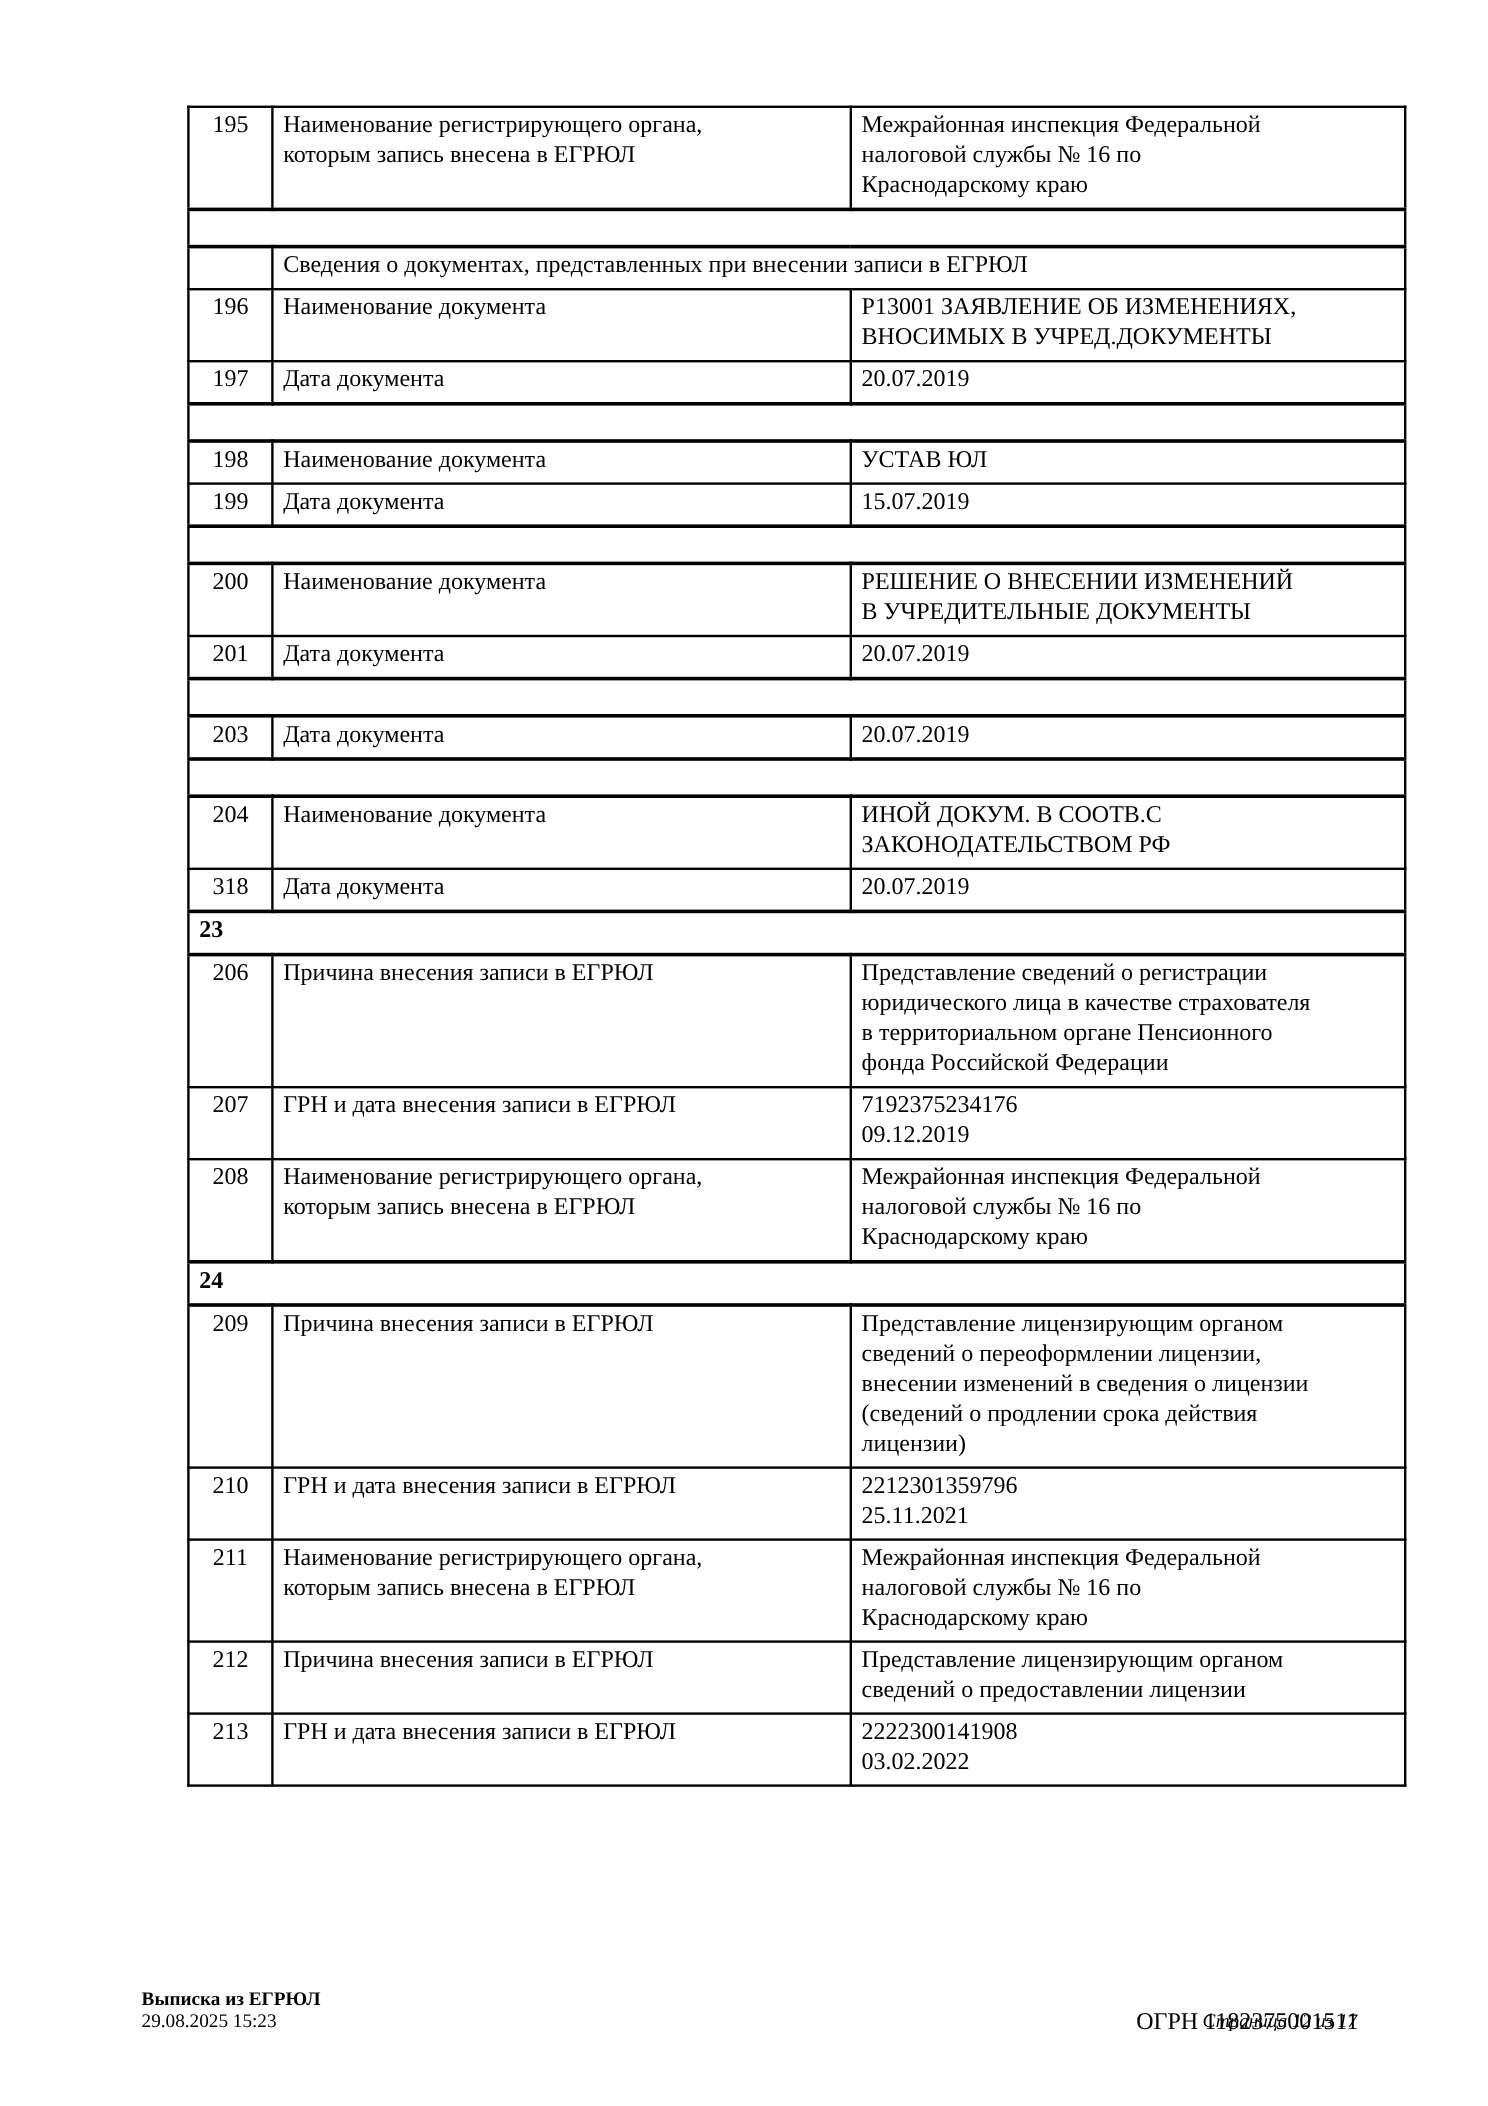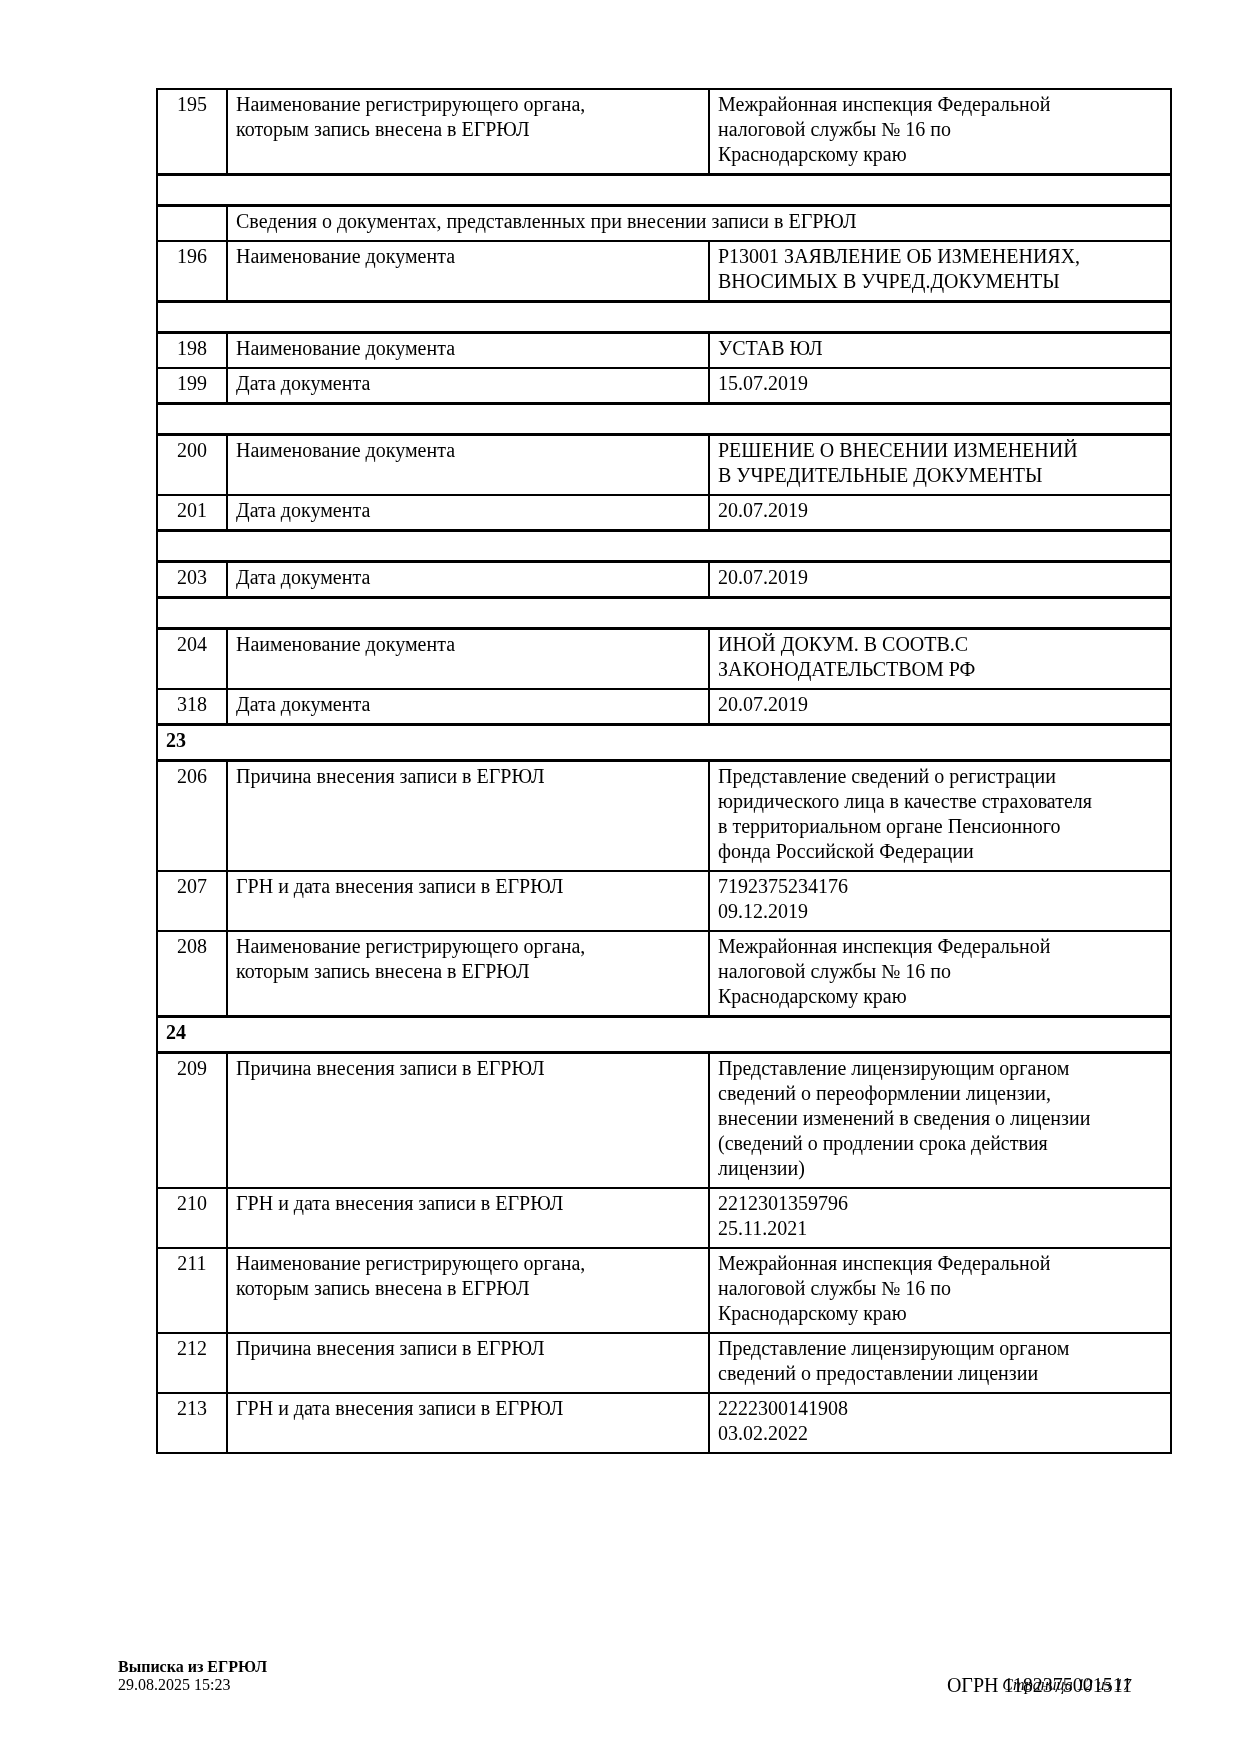--- a/index.html
+++ b/index.html
@@ -115,20 +115,25 @@
       </tr>
       <tr>
         <td class="num"></td>
         <td class="group-header" colspan="2">Сведения о документах, представленных при внесении записи в ЕГРЮЛ</td>
       </tr>
       <tr>
         <td class="num">196</td>
         <td class="label">Наименование документа</td>
         <td class="value">Р13001 ЗАЯВЛЕНИЕ ОБ ИЗМЕНЕНИЯХ,
 ВНОСИМЫХ В УЧРЕД.ДОКУМЕНТЫ</td>
+      </tr>
+      <tr>
+        <td class="num">197</td>
+        <td class="label">Дата документа</td>
+        <td class="value">20.07.2019</td>
       </tr>
       <tr class="spacer-row">
         <td class="spacer" colspan="3"></td>
       </tr>
       <tr>
         <td class="num">198</td>
         <td class="label">Наименование документа</td>
         <td class="value">УСТАВ ЮЛ</td>
       </tr>
       <tr>

